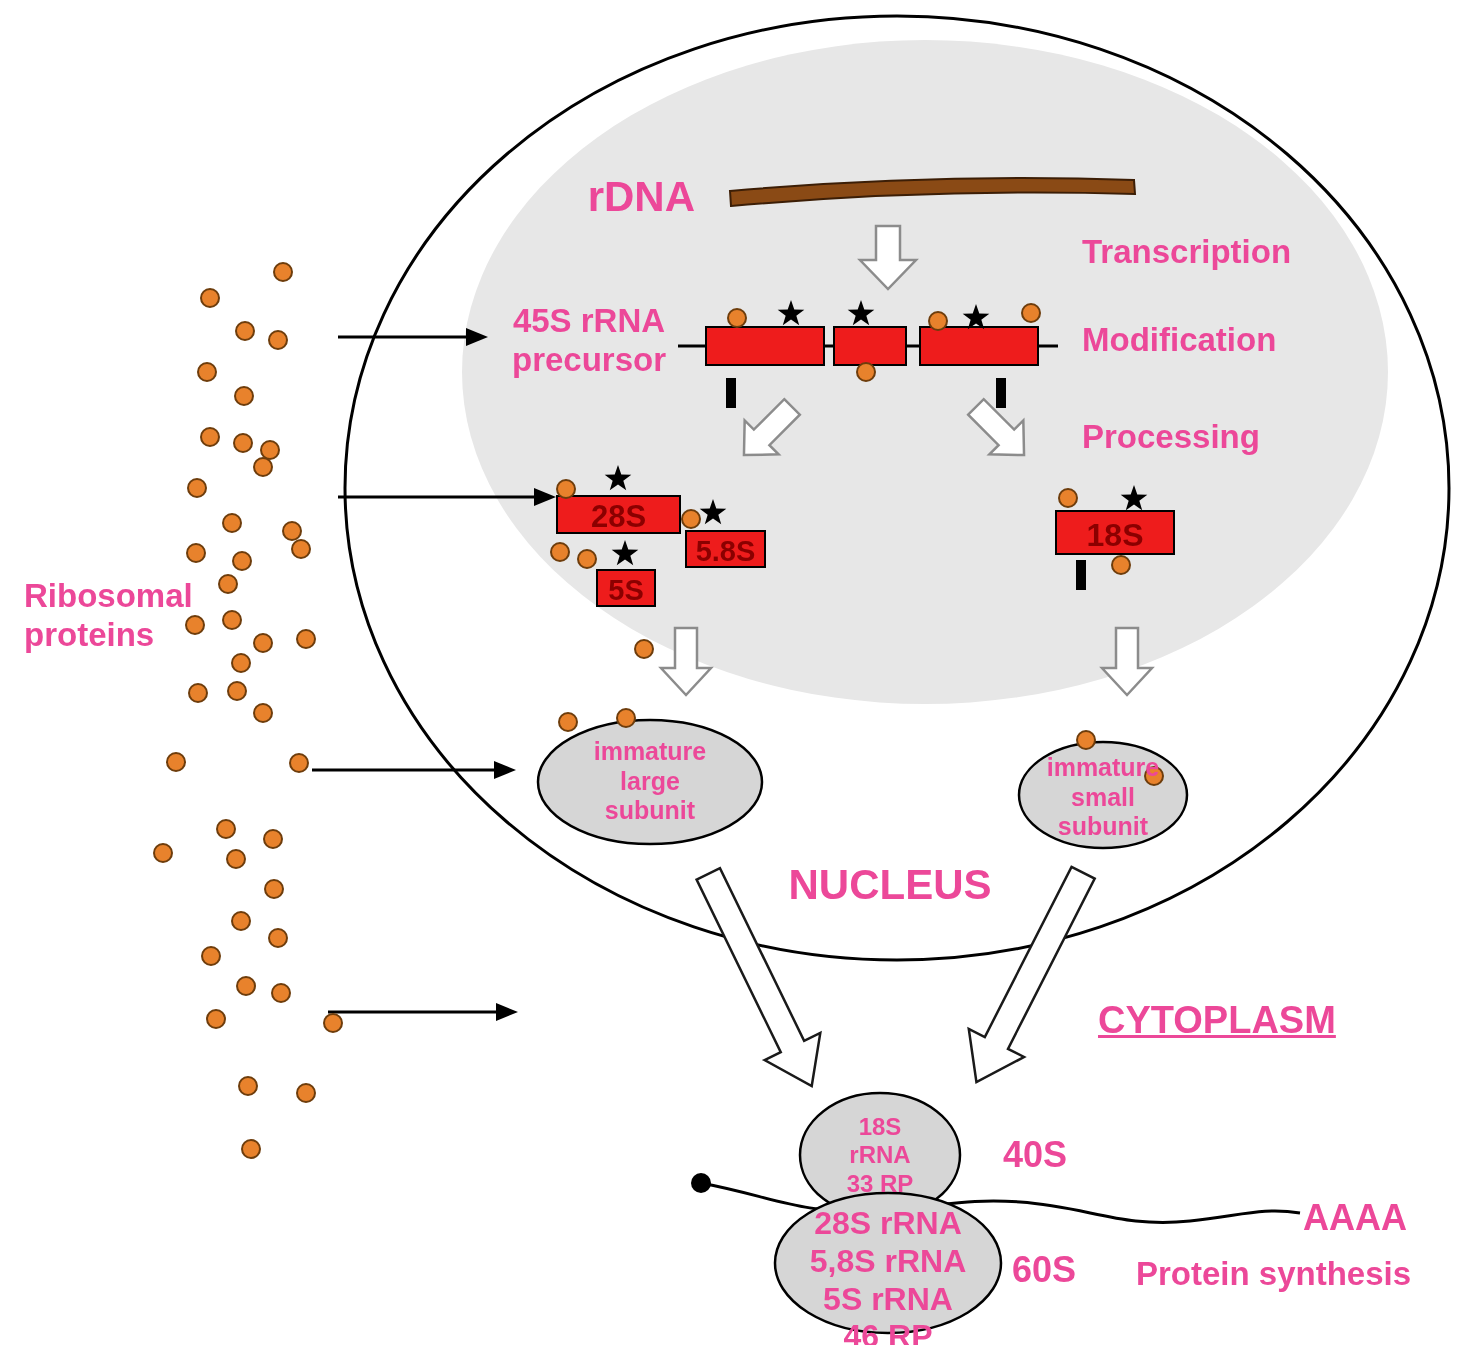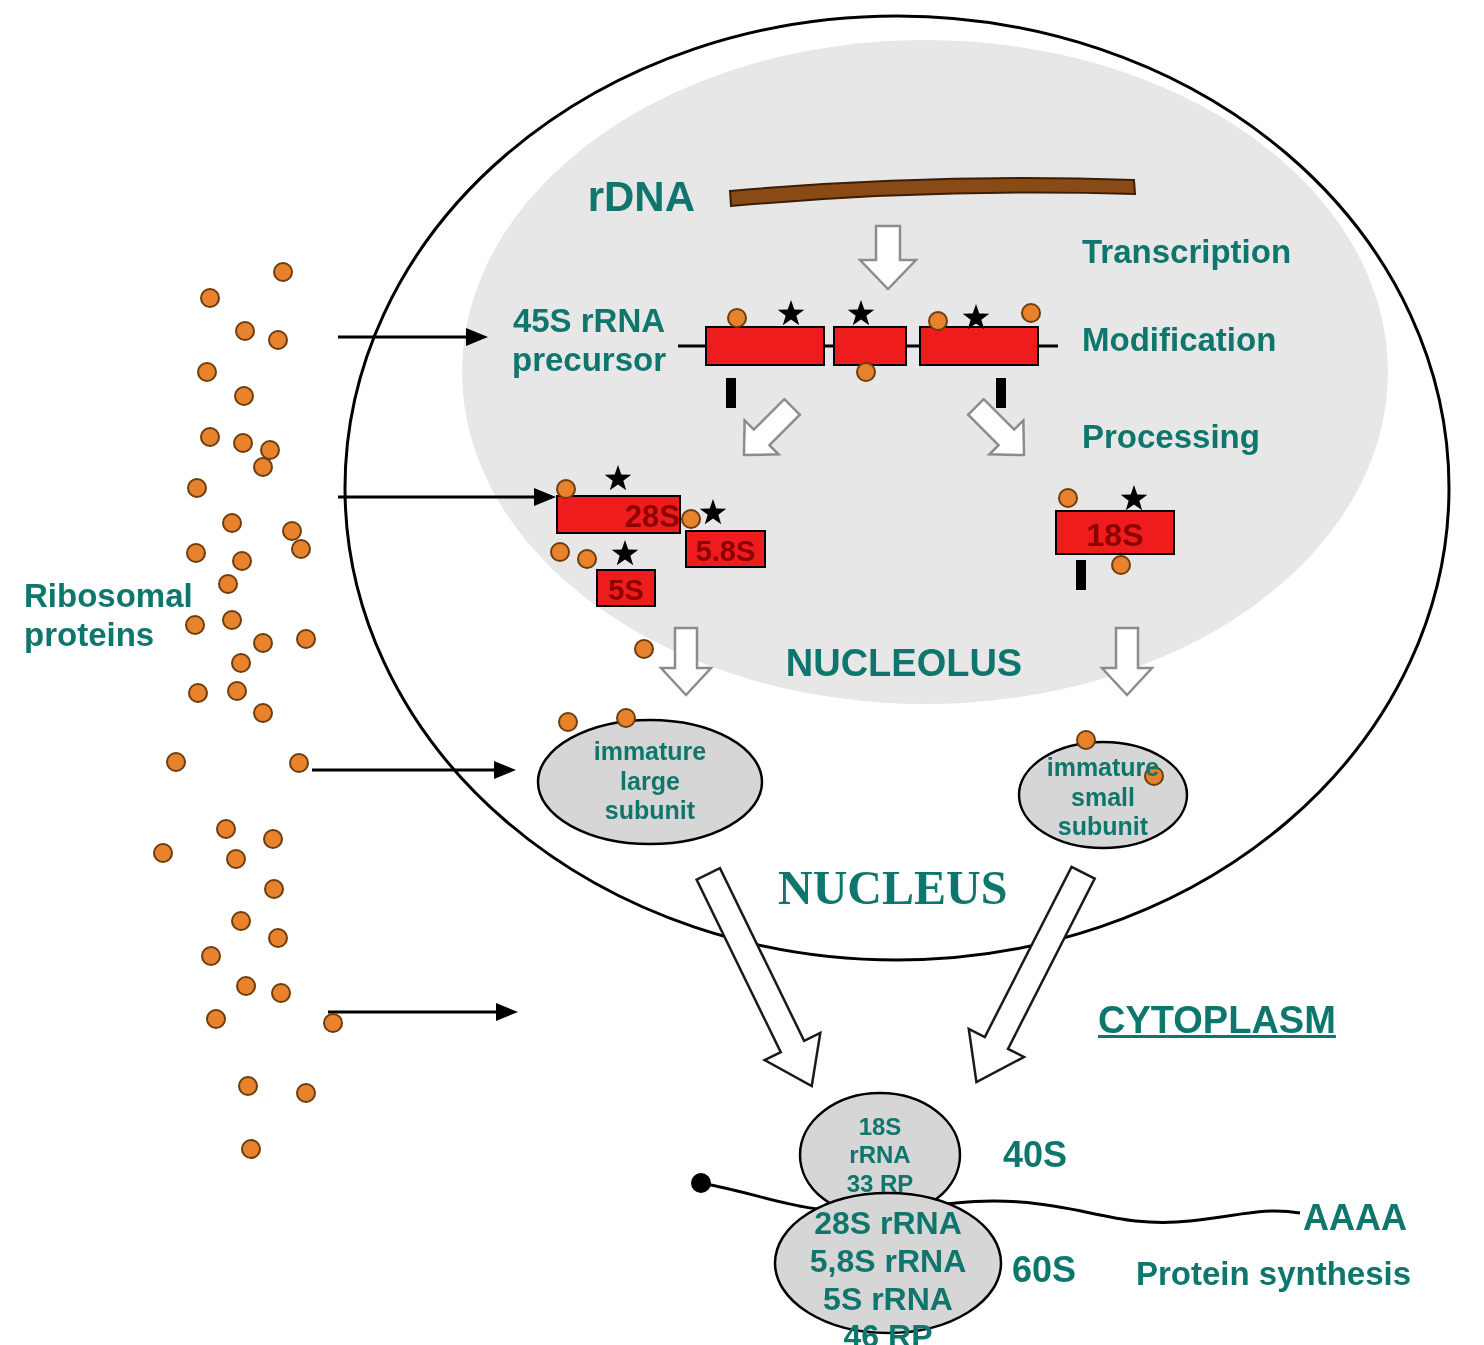--- a/index.html
+++ b/index.html
@@ -1,19 +1,19 @@
 <!DOCTYPE html>
 <html style="--rna-red: #ee1c1c; --rna-text: #8b0000; --protein-orange: #e8822c; --protein-outline: #6e3d0c; --dna-brown: #8a4a15; --nucleolus-fill: #e7e7e7; --subunit-fill: #d6d6d6;"><head>
 <meta charset="utf-8">
 <style>
   html,body{margin:0;padding:0;background:#fff;}
   .stage{position:relative;width:1484px;height:1345px;background:#fff;overflow:hidden;
          font-family:"Liberation Sans",sans-serif;}
   .stage svg{position:absolute;left:0;top:0;}
-  .label{position:absolute;font-weight:bold;color:#0f766e;white-space:pre-line;line-height:1.18;}
+  .label{position:absolute;font-weight:bold;color:#ec4899;white-space:pre-line;line-height:1.18;}
   .center{text-align:center;}
   .right{text-align:right;}
   .rna-label{color:var(--rna-text,#8b0000);}
   .nucleus{fill:#fff;stroke:#000;stroke-width:3;}
   .nucleolus{fill:var(--nucleolus-fill,#e7e7e7);}
   .dna{fill:var(--dna-brown,#8a4a15);stroke:#3c1e06;stroke-width:2;}
   .block-arrow{fill:#fff;stroke:#8c8c8c;stroke-width:2.5;}
   .export-arrow{fill:#fff;stroke:#1a1a1a;stroke-width:2.5;}
   .rna{fill:var(--rna-red,#ee1c1c);stroke:#000;stroke-width:2;}
   .base{stroke:#000;stroke-width:3;}
@@ -151,33 +151,32 @@
       </g>
   </svg>
 
   <div class="label right" style="left:550px;top:172px;width:145px;font-size:42px;">rDNA</div>
   <div class="label" style="left:1082px;top:233px;font-size:33px;">Transcription</div>
   <div class="label center" style="left:478px;top:302px;width:222px;font-size:33px;">45S rRNA
 precursor</div>
   <div class="label" style="left:1082px;top:321px;font-size:33px;">Modification</div>
   <div class="label" style="left:1082px;top:418px;font-size:33px;">Processing</div>
 
-  <div class="label center rna-label" style="left:557px;top:499px;width:123px;font-size:31px;text-align:right;">28S</div>
+  <div class="label center rna-label" style="left:557px;top:499px;width:123px;font-size:31px;">28S</div>
   <div class="label center rna-label" style="left:686px;top:534px;width:79px;font-size:29px;">5.8S</div>
   <div class="label center rna-label" style="left:597px;top:573px;width:58px;font-size:29px;">5S</div>
   <div class="label center rna-label" style="left:1056px;top:517px;width:118px;font-size:32px;">18S</div>
 
-  <div class="label center" style="left:758px;top:641px;width:292px;font-size:38px;">NUCLEOLUS</div>
   <div class="label center" style="left:540px;top:737px;width:220px;font-size:25px;">immature
 large
 subunit</div>
   <div class="label center" style="left:1015px;top:753px;width:176px;font-size:25px;">immature
 small
 subunit</div>
-  <div class="label center" style="left:778px;top:860px;width:224px;font-size:48px;font-family:Liberation Serif, serif;">NUCLEUS</div>
+  <div class="label center" style="left:778px;top:860px;width:224px;font-size:42px;">NUCLEUS</div>
   <div class="label" style="left:1098px;top:998px;font-size:38px;text-decoration:underline;">CYTOPLASM</div>
   <div class="label" style="left:24px;top:577px;font-size:33px;">Ribosomal
 proteins</div>
 
   <div class="label center" style="left:800px;top:1113px;width:160px;font-size:24px;">18S
 rRNA
 33 RP</div>
   <div class="label center" style="left:775px;top:1205px;width:226px;font-size:32px;">28S rRNA
 5,8S rRNA
 5S rRNA

